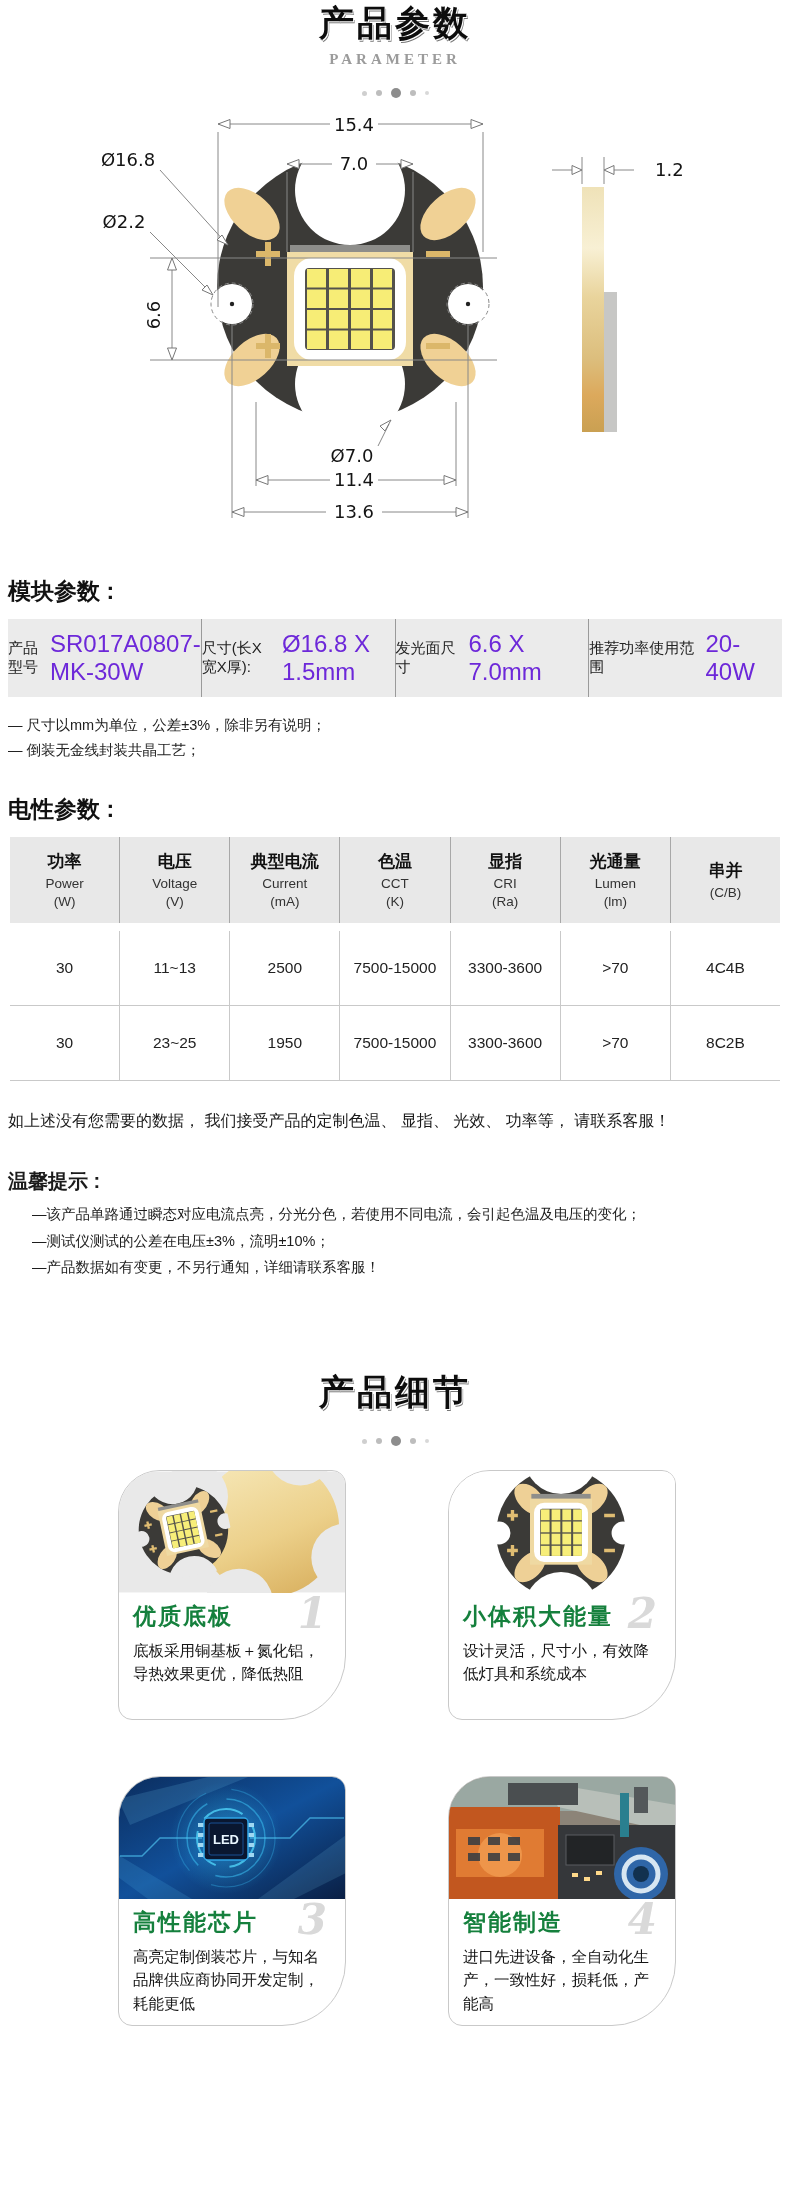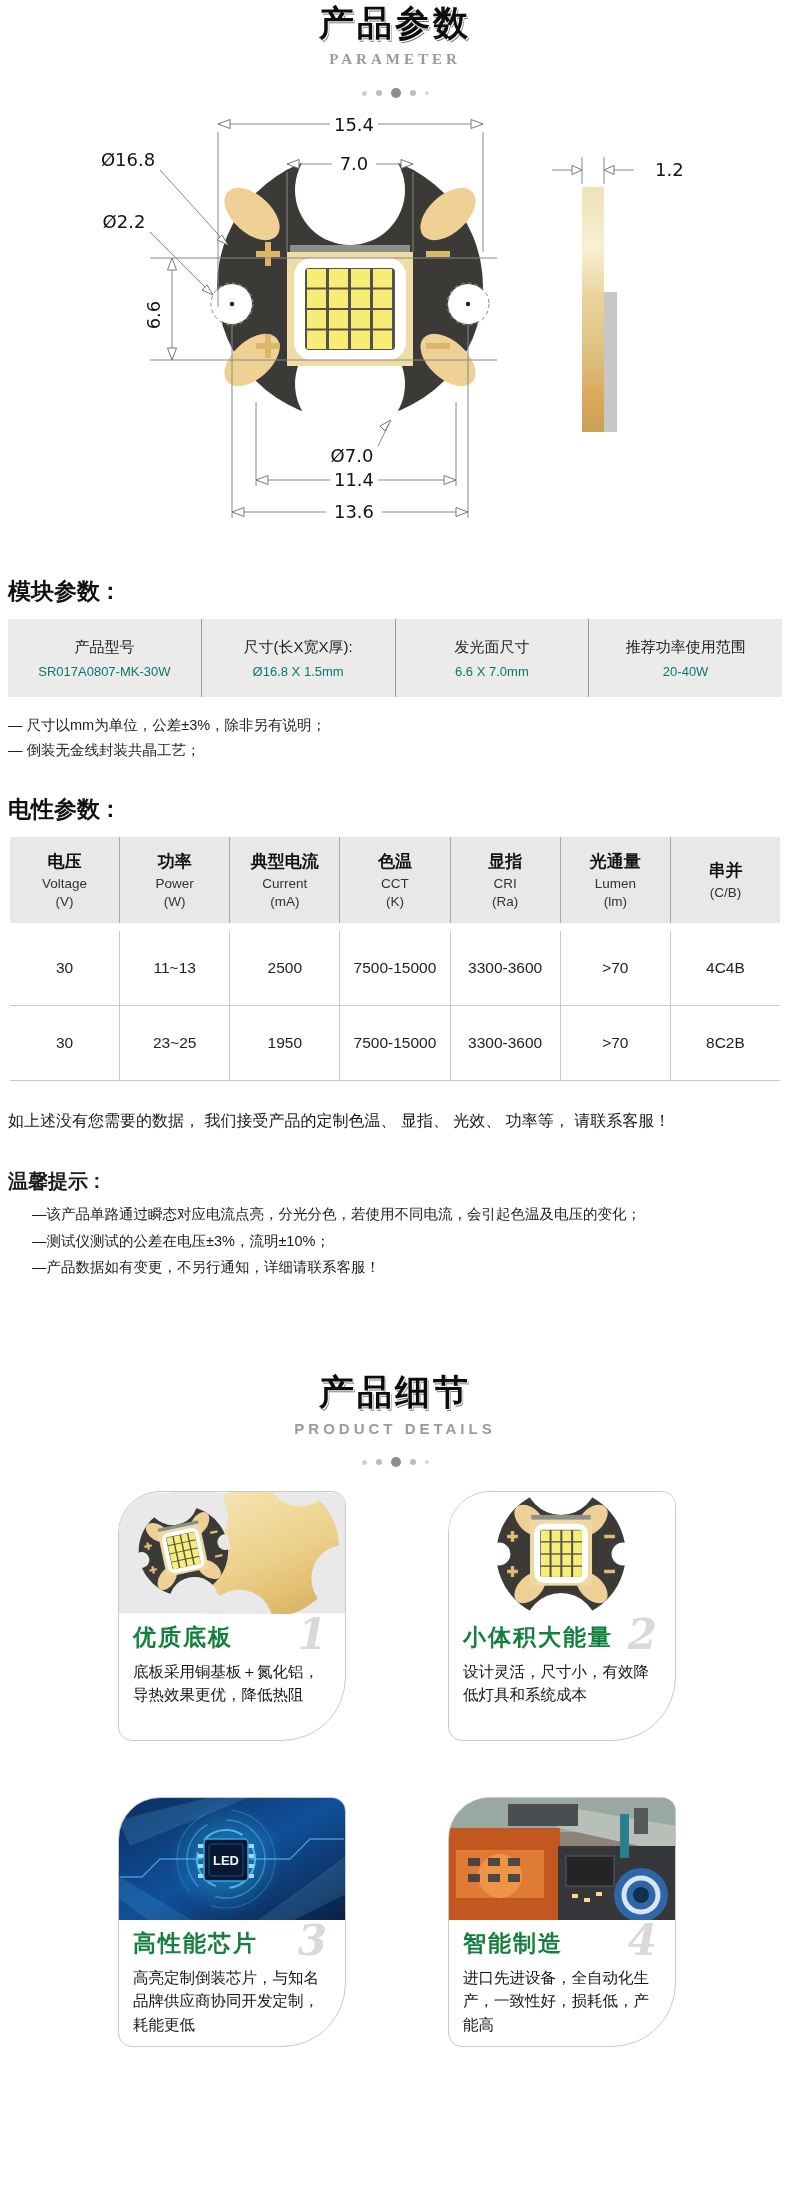--- a/index.html
+++ b/index.html
@@ -19,24 +19,24 @@
   .d5{width:4px;height:4px;background:#d8d8d8;}
 
   .hero1{font-family:Liberation Serif, serif;}
   .diagram-wrap{margin-top:4px;}
 
   
   .sec-head{font-size:23px;font-weight:bold;margin:40px 0 12px 8px;color:#111;}
 
   
   .mod-table{margin:0 8px;background:#ebebeb;display:flex;height:78px;}
-  .mod-cell{flex:1;display:flex;flex-direction:column;justify-content:center;align-items:center;gap:7px;}
+  .mod-cell{flex:1;display:flex;flex-direction:row;justify-content:center;align-items:center;gap:7px;}
   .mod-cell:not(:last-child){border-right:1px solid #9a9a9a;}
   .mod-label{font-size:15px;color:#222;}
-  .mod-value{font-size:13px;color:#0f766e;}
+  .mod-value{font-size:24px;color:#6d28d9;}
   .mod-notes{margin:16px 0 0 8px;font-size:14.5px;line-height:1.75;color:#222;}
 
   
   .ele-table{margin:0 10px;}
   .ele-head{background:#e8e8e8;display:flex;}
   .ele-hcell{flex:1;display:flex;flex-direction:column;justify-content:center;align-items:center;
     padding:13px 0 14px;gap:3px;}
   .ele-hcell:not(:last-child){border-right:1px solid #a8a8a8;}
   .hdr-cn{font-size:17px;font-weight:bold;color:#111;}
   .hdr-en{font-size:13.5px;color:#333;}
@@ -259,28 +259,28 @@
 </div>
 <div class="mod-notes">
   <div>— 尺寸以mm为单位，公差±3%，除非另有说明；</div>
   <div>— 倒装无金线封装共晶工艺；</div>
 </div>
 
 <div class="sec-head" style="margin-top:30px">电性参数 :</div>
 <div class="ele-table">
   <div class="ele-head">
     <div class="ele-hcell">
+      <span class="hdr-cn">功率</span>
+      <span class="hdr-en">Power</span>
+      <span class="hdr-unit">(W)</span>
+    </div>
+    <div class="ele-hcell">
       <span class="hdr-cn">电压</span>
       <span class="hdr-en">Voltage</span>
       <span class="hdr-unit">(V)</span>
-    </div>
-    <div class="ele-hcell">
-      <span class="hdr-cn">功率</span>
-      <span class="hdr-en">Power</span>
-      <span class="hdr-unit">(W)</span>
     </div>
     <div class="ele-hcell">
       <span class="hdr-cn">典型电流</span>
       <span class="hdr-en">Current</span>
       <span class="hdr-unit">(mA)</span>
     </div>
     <div class="ele-hcell">
       <span class="hdr-cn">色温</span>
       <span class="hdr-en">CCT</span>
       <span class="hdr-unit">(K)</span>
@@ -326,21 +326,20 @@
 
 <div class="tips-head">温馨提示 :</div>
 <div class="tips-list">
   <div>—该产品单路通过瞬态对应电流点亮，分光分色，若使用不同电流，会引起色温及电压的变化；</div>
   <div>—测试仪测试的公差在电压±3%，流明±10%；</div>
   <div>—产品数据如有变更，不另行通知，详细请联系客服！</div>
 </div>
 
 <div class="hero hero2">
   <div class="hero-title">产品细节</div>
-  <div class="hero-sub">PRODUCT DETAILS</div>
   <div class="dots">
     <span class="dot d1"></span>
     <span class="dot d2"></span>
     <span class="dot d3"></span>
     <span class="dot d4"></span>
     <span class="dot d5"></span>
   </div>
 </div>
 
 <div class="cards">

